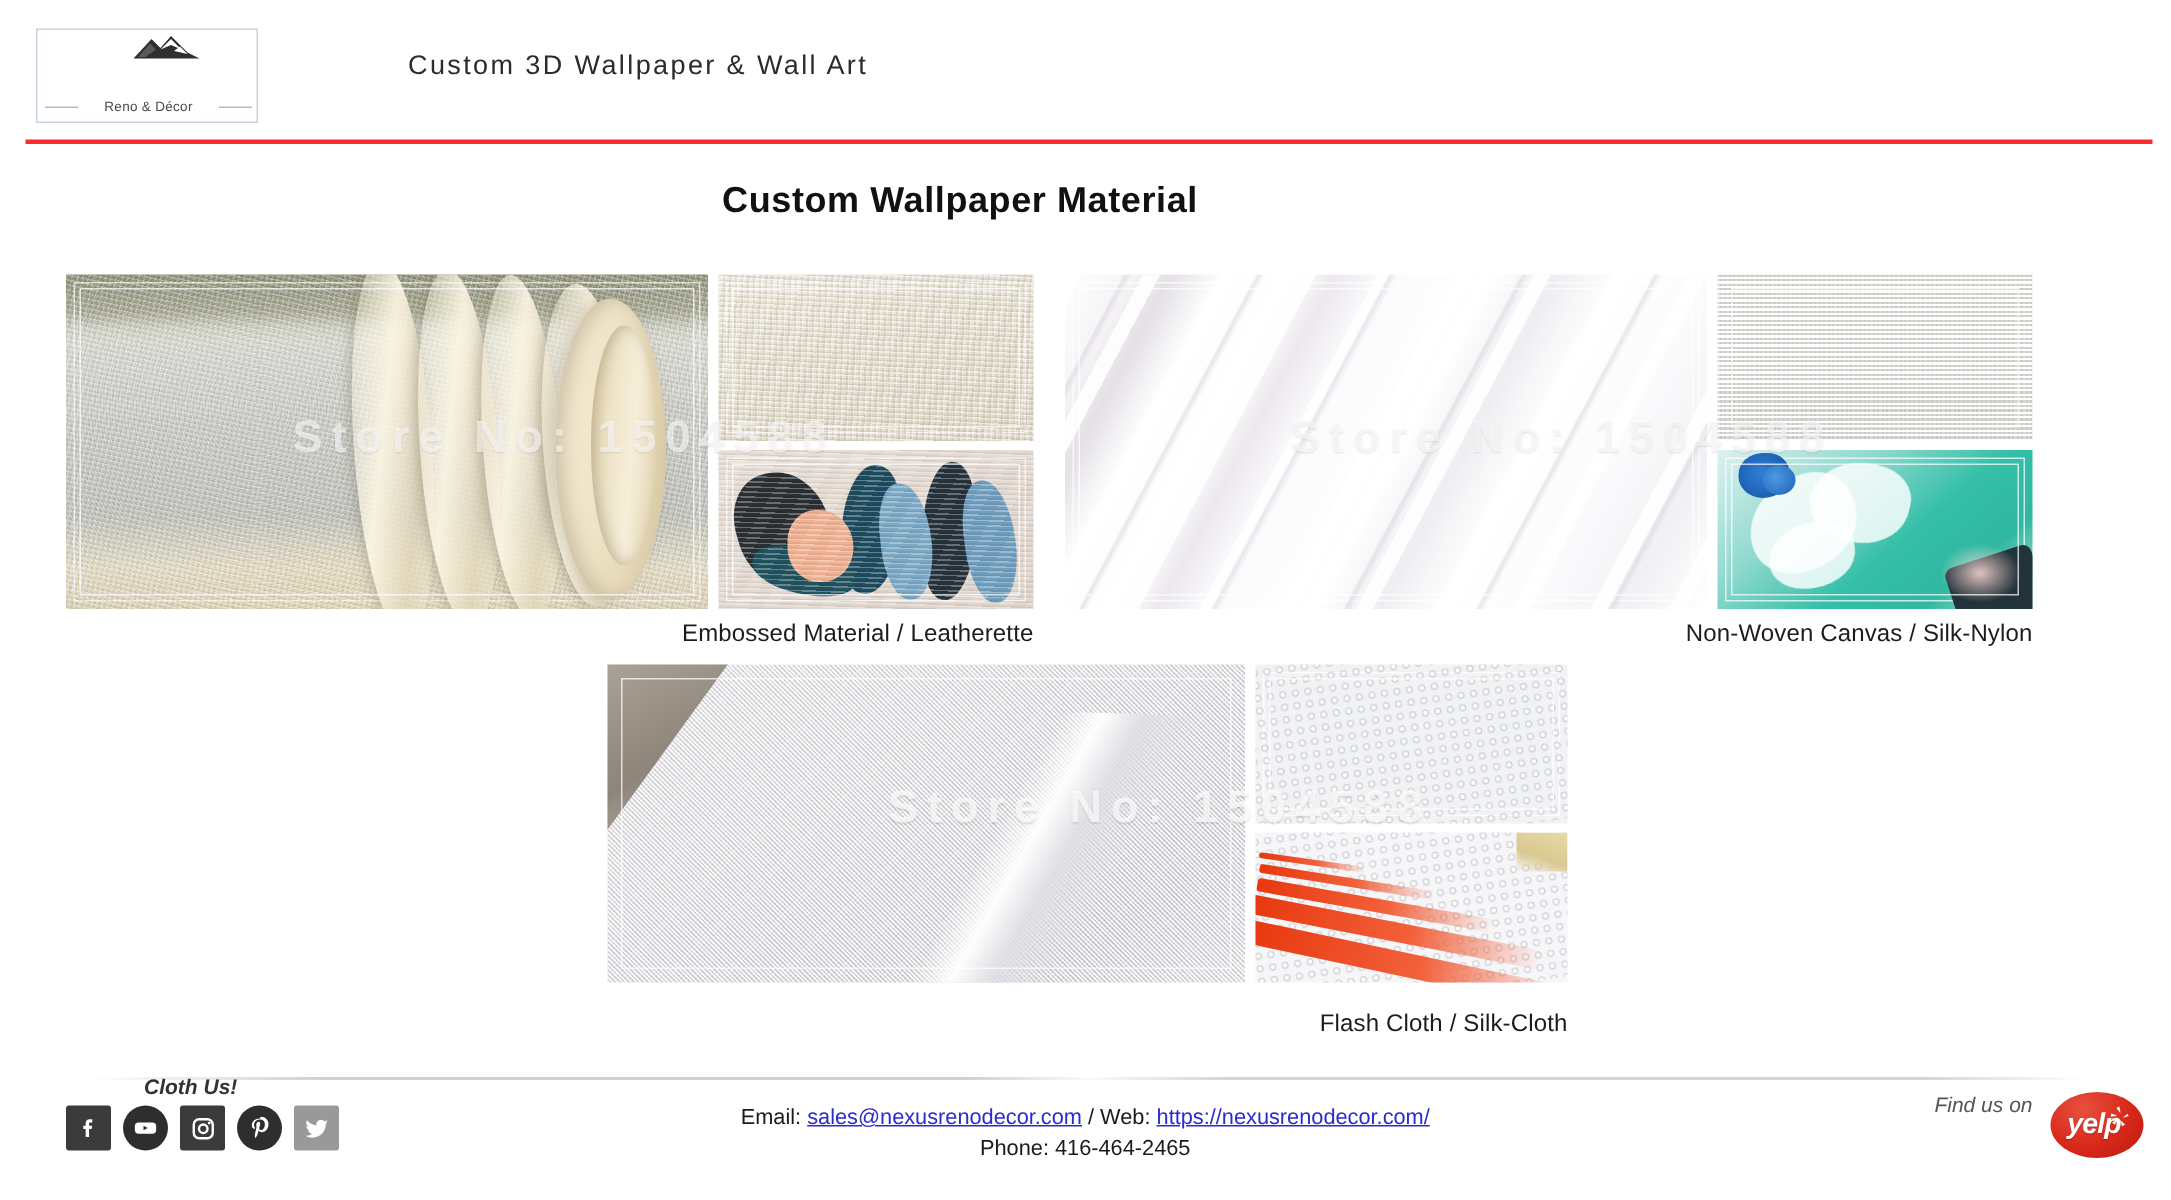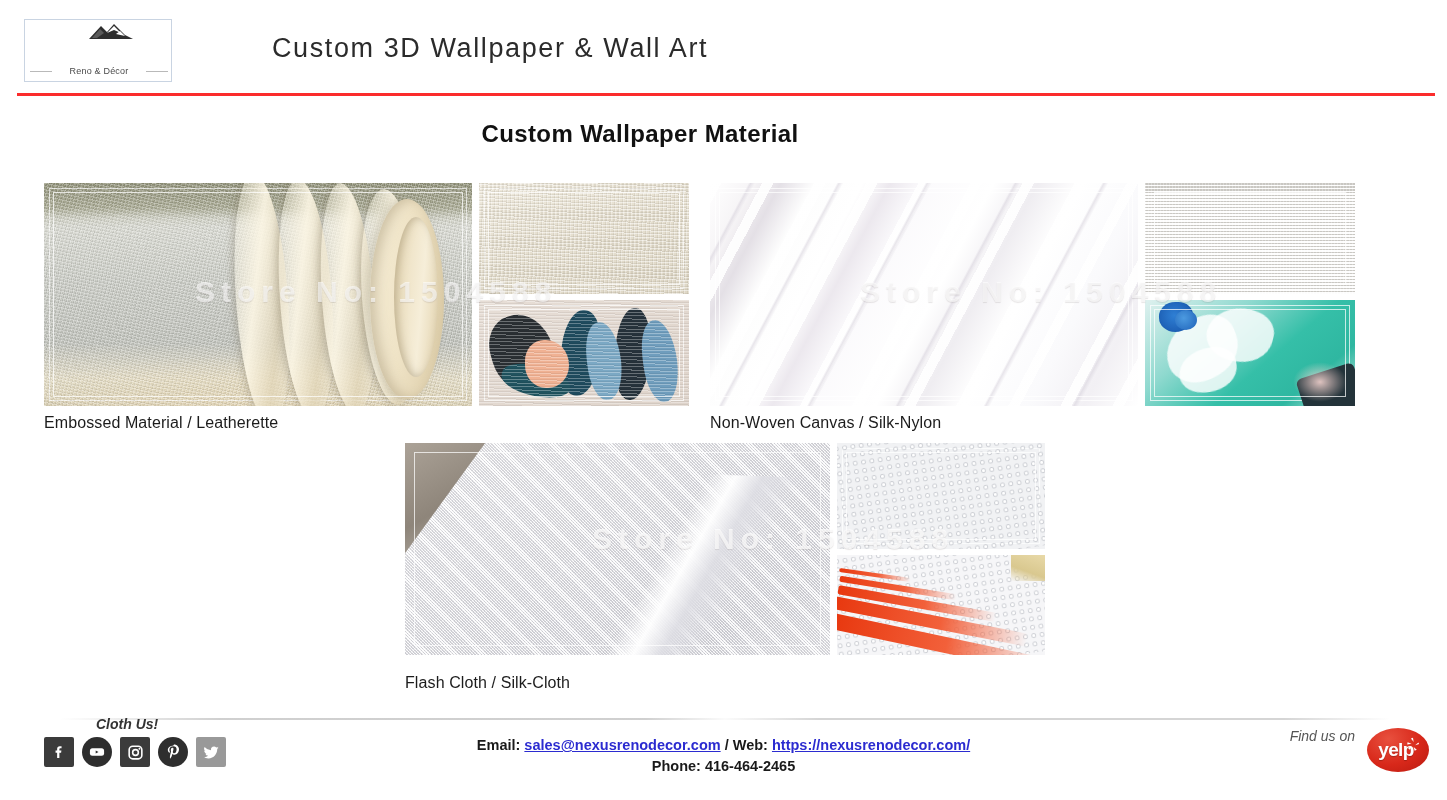--- a/index.html
+++ b/index.html
@@ -75,21 +75,21 @@
     color: #4a4a4a;
     letter-spacing: 0.2px;
     white-space: nowrap;
   }
 
   .header-title {
     position: absolute;
     left: 272px;
     top: 33px;
     font-family: "Liberation Sans", sans-serif;
-    font-size: 27px;
+    font-size: 18px;
     font-weight: 400;
     color: #2b2b2b;
     letter-spacing: 1.6px;
     white-space: nowrap;
   }
 
   .header-rule {
     position: absolute;
     left: 17px;
     top: 93px;
@@ -145,21 +145,21 @@
     position: absolute;
     pointer-events: none;
     border: 1px solid rgba(255,255,255,0.72);
   }
   .frame::before { top: 5px; left: 5px; right: 5px; bottom: 5px; }
   .frame::after  { top: 9px; left: 9px; right: 9px; bottom: 9px; }
 
   .caption {
     margin-top: 8px;
     width: 100%;
-    text-align: left;
+    text-align: right;
     font-family: "Liberation Sans", sans-serif;
     font-size: 16px;
     font-weight: 400;
     color: #1c1c1c;
     letter-spacing: 0.1px;
   }
 
   
   #panel-embossed { left: 44px; top: 183px; width: 645px; }
   #panel-embossed .img-main { width: 428px; height: 223px;
@@ -376,21 +376,21 @@
   .sq-light { background: #999999; border-radius: 2px; }
   .ci { background: #2e2e2e; border-radius: 50%; }
 
   .contact-block {
     position: absolute;
     left: 0; top: 735px;
     width: 1447px;
     text-align: center;
     font-family: "Liberation Sans", sans-serif;
     font-size: 14.5px;
-    font-weight: 700;
+    font-weight: 400;
     color: #1a1a1a;
     line-height: 21px;
   }
   .contact-block a {
     color: #2b2bd0;
     text-decoration: underline;
   }
 
   .yelp-block {
     position: absolute;
@@ -408,20 +408,21 @@
     position: relative;
     width: 62px; height: 44px;
     border-radius: 50%;
     background: radial-gradient(ellipse at 35% 25%, #e8503e 0%, #d8281a 55%, #b81a10 100%);
     display: flex; align-items: center; justify-content: center;
   }
   .yelp-word {
     font-family: "Liberation Sans", sans-serif;
     font-size: 19px;
     font-weight: 700;
+    font-style: italic;
     color: #ffffff;
     letter-spacing: -0.6px;
     margin-left: -4px;
     text-shadow: 0 1px 1px rgba(0,0,0,0.25);
   }
   .yelp-burst {
     position: absolute;
     right: 7px; top: 8px;
     width: 17px; height: 17px;
   }

